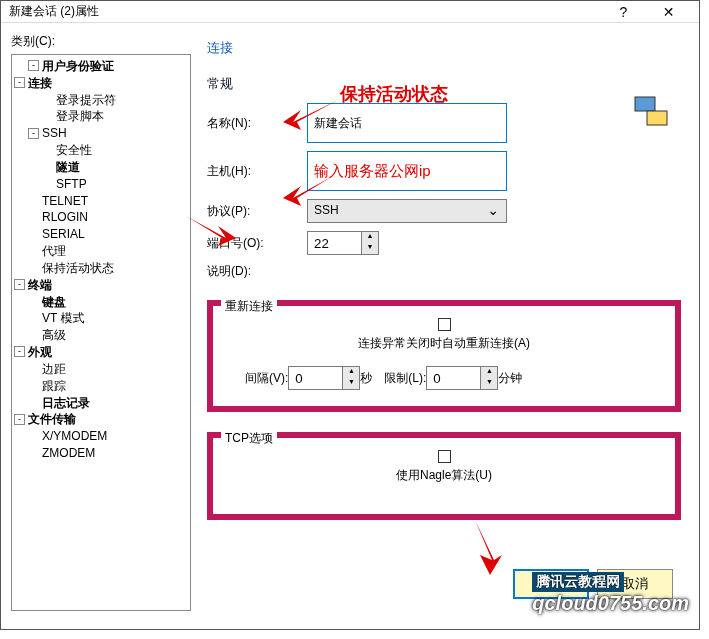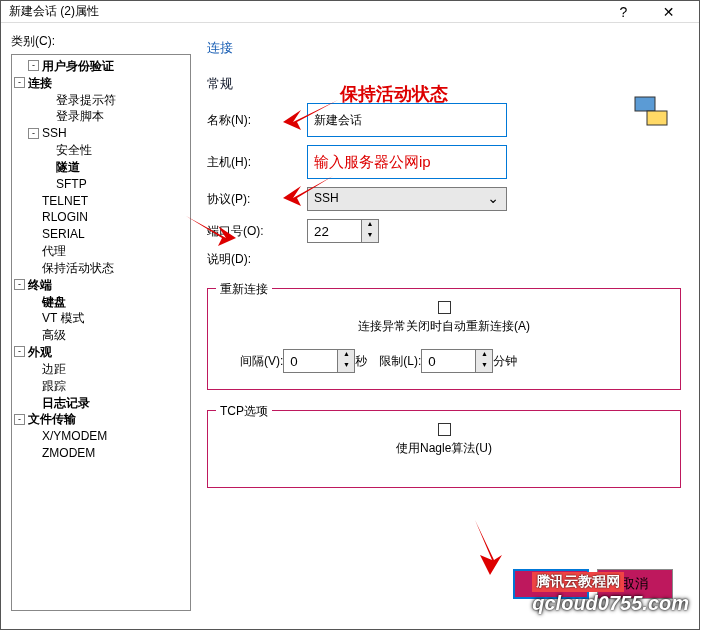--- a/index.html
+++ b/index.html
@@ -15,42 +15,42 @@
     .tree-node { white-space: nowrap; line-height: 16px; padding: 0; }
     .expander { display: inline-block; width: 11px; height: 11px; border: 1px solid #888; text-align: center; line-height: 9px; font-size: 9px; margin-right: 3px; cursor: pointer; vertical-align: middle; background: #fff; }
     .tree-label { vertical-align: middle; cursor: pointer; }
     .bold { font-weight: bold; }
     .ind1 { padding-left: 14px; }
     .ind2 { padding-left: 28px; }
     .right { flex: 1; padding: 0 8px; position: relative; }
     .section-title { color: #1a5fb4; font-size: 13px; margin: 6px 0 10px 0; }
     .form-row { display: flex; align-items: center; margin-bottom: 8px; }
     .form-label { width: 100px; }
-    .text-input { border: 1px solid #0078d7; padding: 5px 6px; height: 34px; font-size: 12px; }
+    .text-input { border: 1px solid #0078d7; padding: 5px 6px; height: 40px; font-size: 12px; }
     .name-input { width: 200px; }
     .select { border: 1px solid #7a7a7a; padding: 3px 6px; height: 24px; width: 200px; background: #e8e8e8; appearance: none; position: relative; }
     .select-wrap { position: relative; width: 200px; }
     .select-wrap::after { content: "⌄"; position: absolute; right: 8px; top: 3px; pointer-events: none; font-size: 14px; }
     .host-input { width: 200px; border: 1px solid #0078d7; color: #d00; }
     .spinner { display: flex; }
     .spinner input { width: 55px; border: 1px solid #7a7a7a; padding: 3px 6px; height: 24px; text-align: left; }
     .spinner-btns { display: flex; flex-direction: column; border: 1px solid #7a7a7a; border-left: none; }
     .spinner-btn { width: 16px; height: 11px; font-size: 7px; line-height: 7px; text-align: center; cursor: pointer; background: #e8e8e8; }
-    .fieldset { border: 1px solid #be185d; padding: 12px 12px 16px 12px; margin-top: 20px; position: relative; }
+    .fieldset { border: 6px solid #be185d; padding: 12px 12px 16px 12px; margin-top: 20px; position: relative; }
     .fieldset-legend { position: absolute; top: -8px; left: 8px; background: #fff; padding: 0 4px; }
     .checkbox-row { display: flex; align-items: center; gap: 4px; margin-bottom: 14px; flex-direction: column; }
     .checkbox { width: 13px; height: 13px; border: 1px solid #333; }
     .inline-row { display: flex; align-items: center; gap: 0; }
     .buttons { position: absolute; bottom: 12px; right: 16px; display: flex; gap: 8px; }
-    .btn { border: 1px solid #888; background: #be185d; padding: 4px 20px; cursor: pointer; min-width: 76px; }
+    .btn { border: 1px solid #888; background: #fef9c3; padding: 4px 20px; cursor: pointer; min-width: 76px; }
     .btn.primary { border: 2px solid #0078d7; }
     .annotation { position: absolute; color: #d00; font-size: 18px; font-weight: bold; pointer-events: none; }
     .arrow { position: absolute; pointer-events: none; }
     .watermark { position: absolute; bottom: 24px; right: 20px; pointer-events: none; }
-    .watermark-top { color: #fff; background: #ef4444; font-size: 14px; font-weight: bold; padding: 1px 4px; text-shadow: 0 0 2px #000; display: inline-block; }
+    .watermark-top { color: #fff; background: #0c4a6e; font-size: 14px; font-weight: bold; padding: 1px 4px; text-shadow: 0 0 2px #000; display: inline-block; }
     .watermark-bottom { color: #fff; font-size: 20px; font-weight: bold; text-shadow: 0 0 4px #000, 0 0 2px #000; font-style: italic; }
     .icon-pc { position: absolute; right: 20px; top: 60px; width: 36px; height: 36px; }
   </style>
 </head>
 <body>
 
 <div class="dialog">
   <div class="titlebar">
     <span class="titlebar-title">新建会话 (2)属性</span>
     <span class="titlebar-btn">?</span>

